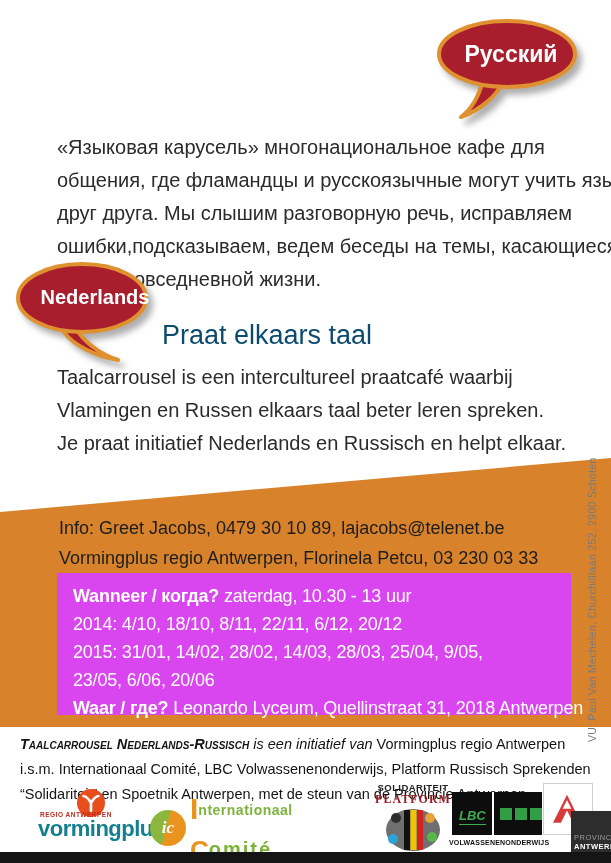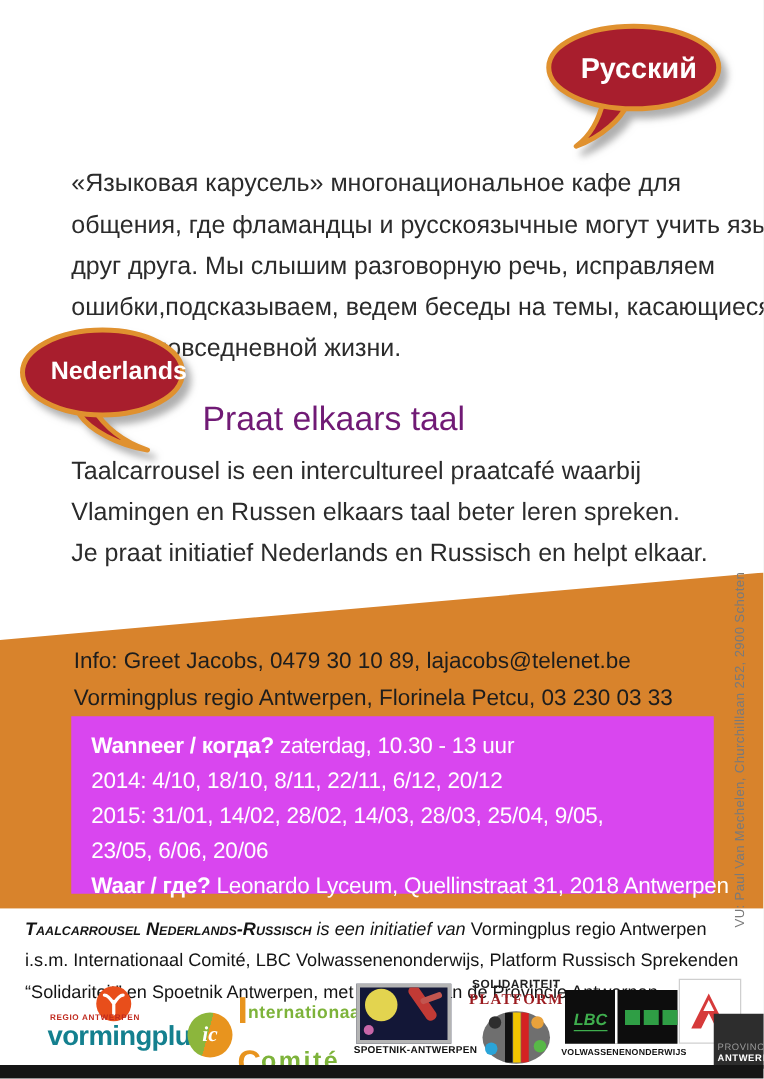--- a/index.html
+++ b/index.html
@@ -11,21 +11,21 @@
   .bubble{position:absolute;}
   .bubble svg{filter:drop-shadow(5px 6px 3px rgba(110,110,110,0.55));}
   .bubble .lbl{position:absolute;left:0;width:100%;text-align:center;color:#fff;font-weight:bold;}
   .bubble-ru{left:435px;top:14px;width:152px;height:112px;}
   .bubble-ru .lbl{top:27px;font-size:23px;}
   .bubble-nl{left:14px;top:260px;width:162px;height:108px;}
   .bubble-nl .lbl{top:26px;font-size:20px;}
 
   
   .h-ru{left:57px;top:86px;font-size:28px;color:#c0282a;white-space:nowrap;}
-  .h-nl{left:57px;top:320px;width:420px;text-align:center;font-size:27px;color:#701a75;}
+  .h-nl{left:57px;top:320px;width:420px;text-align:center;font-size:27px;color:#0c4a6e;}
   .para{font-size:20px;line-height:33px;color:#2b2b2b;}
   .para div{white-space:nowrap;}
   .p-ru{left:57px;top:131px;}
   .p-nl{left:57px;top:361px;}
 
   
   .orange-band{left:0;top:430px;width:611px;height:297px;background:#d8832c;
     clip-path:polygon(0 82px,100% 28px,100% 100%,0 100%);}
   .contact{left:59px;top:513px;font-size:18px;line-height:30px;color:#1d1d1d;}
   .contact div{white-space:nowrap;}
@@ -179,29 +179,20 @@
     <div class="txt">
       <div class="l1">
         <span class="cap cap1">I</span><span class="rest1">nternationaal</span>
       </div>
       <div class="l2">
         <span class="cap cap2">C</span><span class="rest2">omité</span>
       </div>
     </div>
   </div>
 
-  <div class="logo sp">
-    <div class="frame">
-      <div class="planet"></div>
-      <div class="moon"></div>
-      <div class="cosmonaut"></div>
-      <div class="arm"></div>
-    </div>
-    <div class="caption">SPOETNIK-ANTWERPEN</div>
-  </div>
 
   <div class="logo so">
     <div class="t1">SOLIDARITEIT</div>
     <div class="t2">PLATFORM</div>
     <svg width="58" height="44" viewBox="0 0 58 44">
       <defs>
           <clipPath id="soclip">
             <ellipse cx="29" cy="22" rx="27" ry="21"></ellipse>
           </clipPath>
         </defs>

